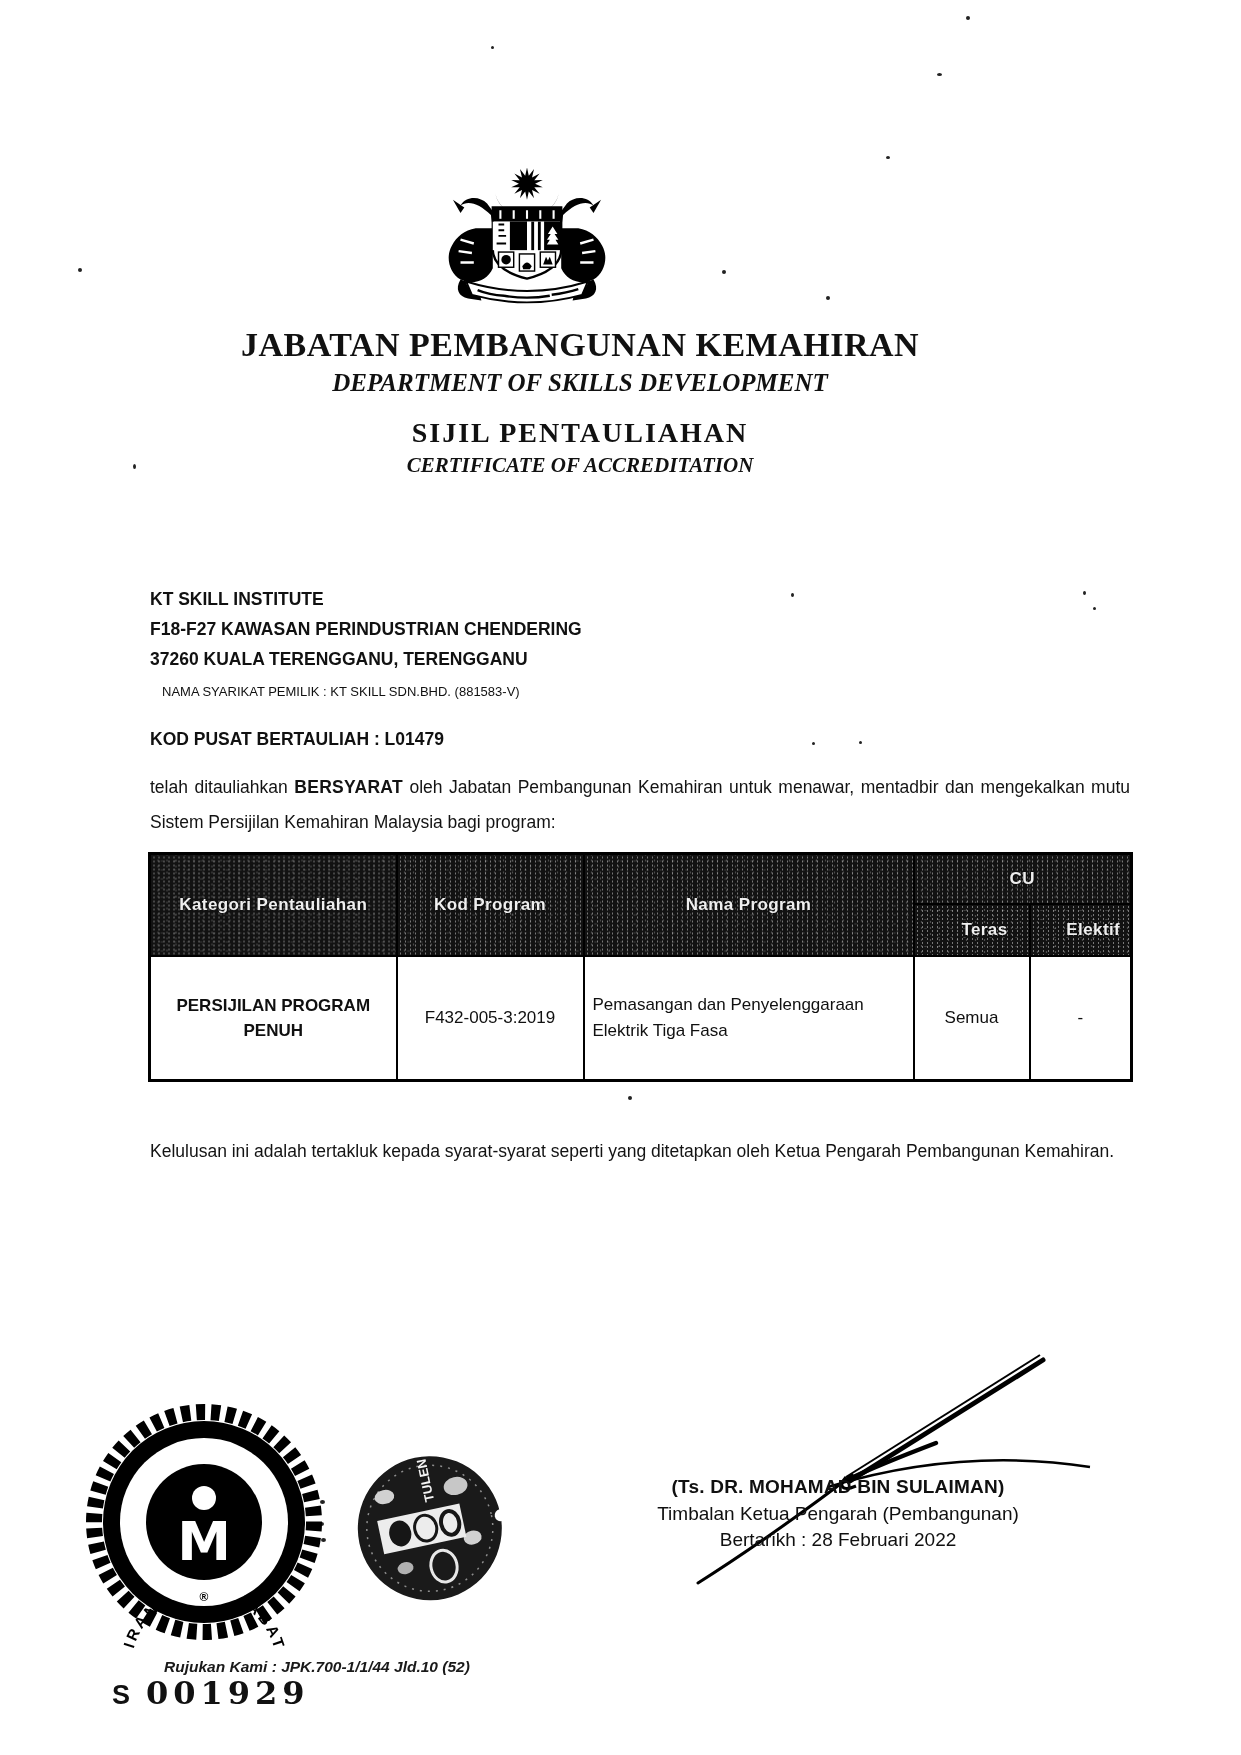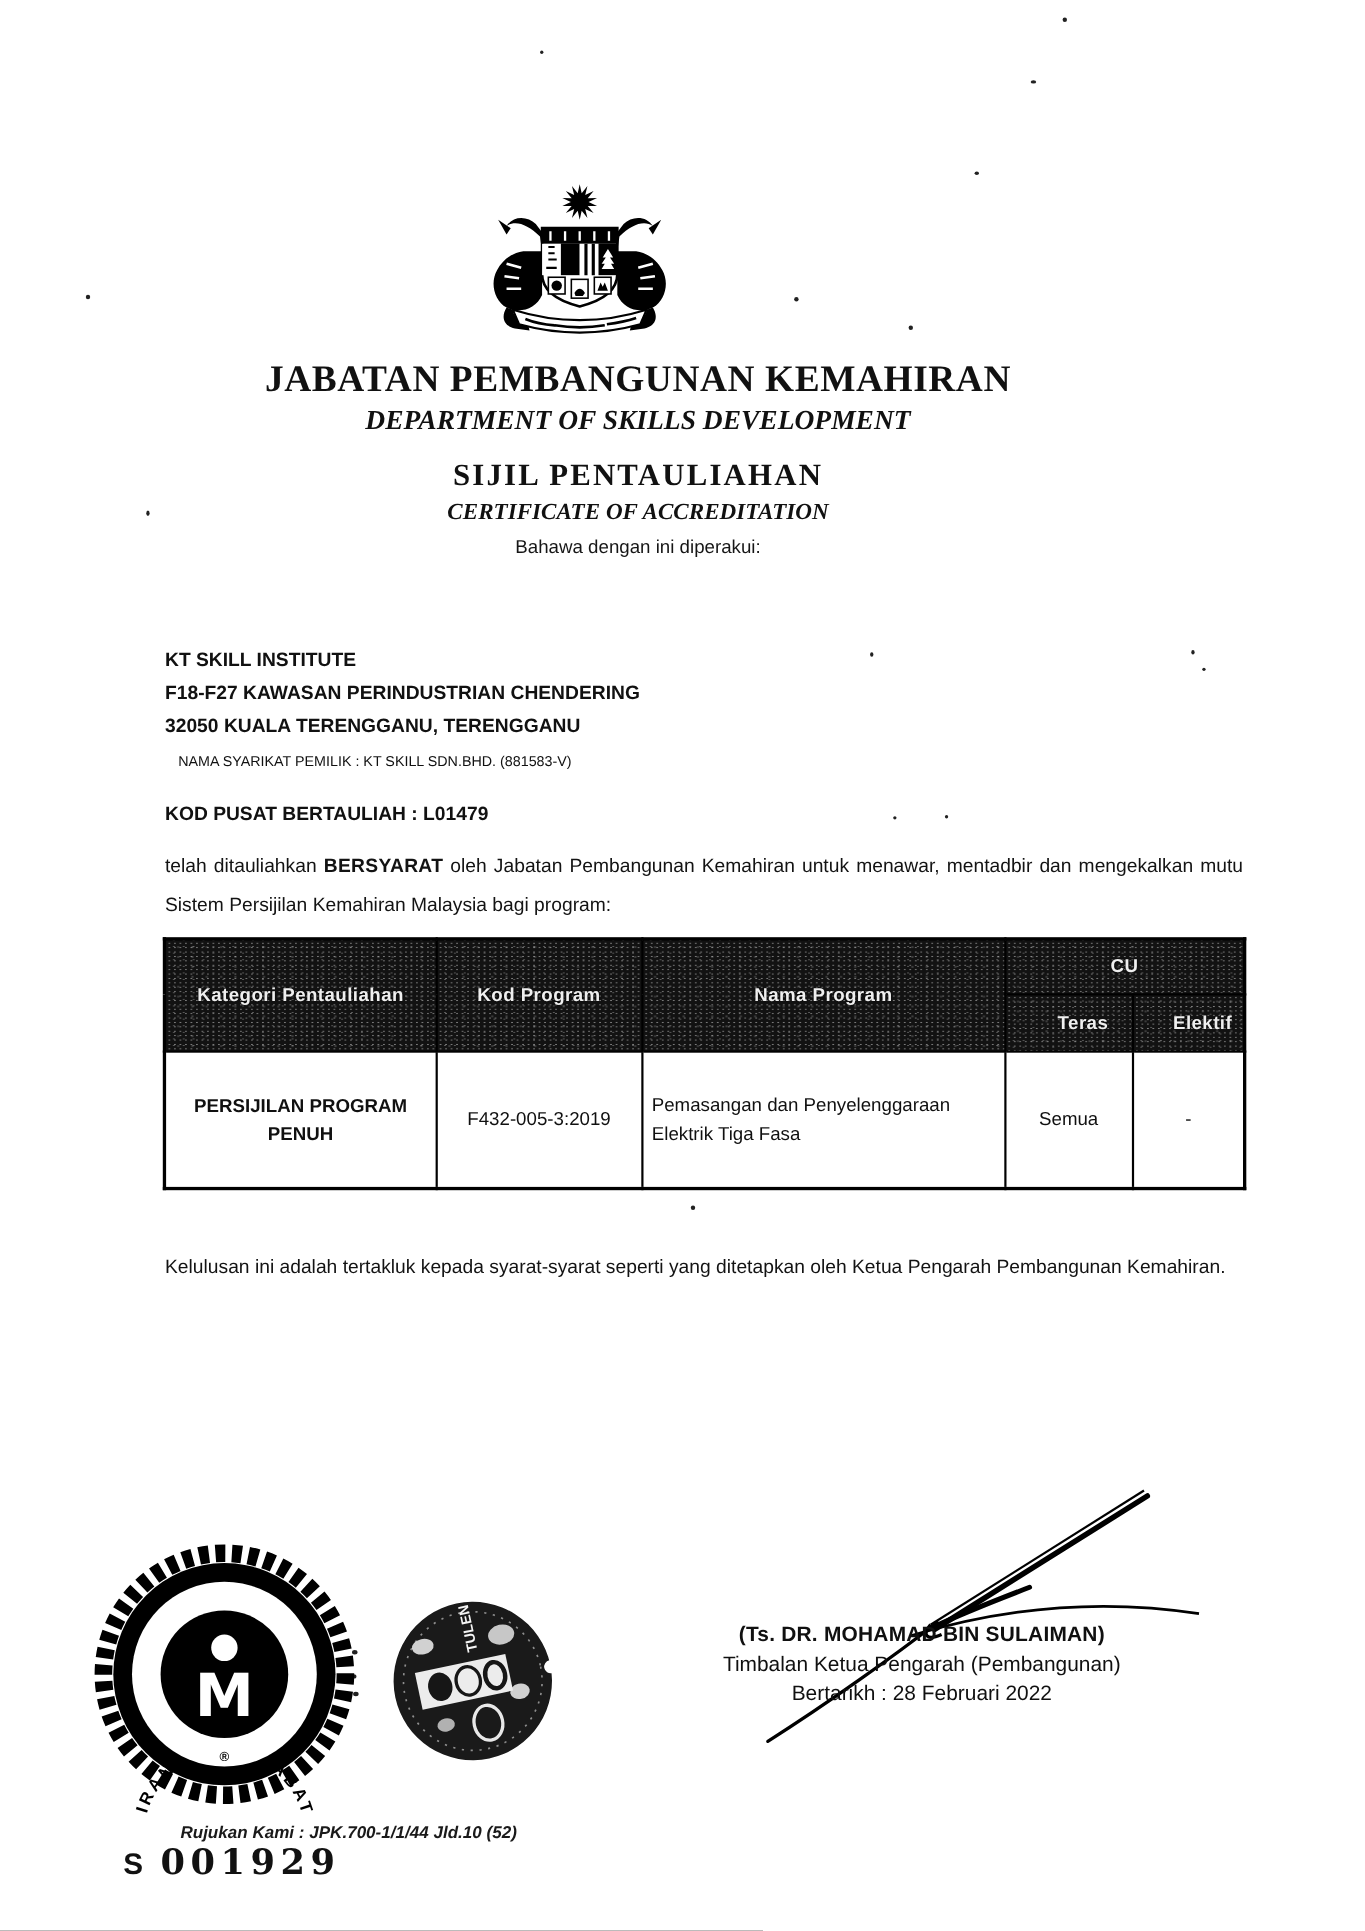--- a/index.html
+++ b/index.html
@@ -140,26 +140,25 @@
     <g>
       <path d="M36,130 Q100,150 164,130 L158,144 Q100,160 42,144 Z" fill="#fff" stroke="#000" stroke-width="2"></path>
       <path d="M48,139 q12,5 28,6 M76,145 q24,4 48,0 M126,144 q16,-2 28,-6" stroke="#000" stroke-width="2.5" fill="none"></path>
     </g>
   </svg>
 
   <div class="abs head-col t-dept-my">JABATAN PEMBANGUNAN KEMAHIRAN</div>
   <div class="abs head-col t-dept-en">DEPARTMENT OF SKILLS DEVELOPMENT</div>
   <div class="abs head-col t-title-my">SIJIL PENTAULIAHAN</div>
   <div class="abs head-col t-title-en">CERTIFICATE OF ACCREDITATION</div>
-  <div class="abs head-col t-intro">Bahawa dengan ini diperakui:</div>
 
   <div class="abs blk recipient">
     <div>KT SKILL INSTITUTE</div>
     <div>F18-F27 KAWASAN PERINDUSTRIAN CHENDERING</div>
-    <div>32050 KUALA TERENGGANU, TERENGGANU</div>
+    <div>37260 KUALA TERENGGANU, TERENGGANU</div>
   </div>
   <div class="abs blk owner">NAMA SYARIKAT PEMILIK : KT SKILL SDN.BHD. (881583-V)</div>
   <div class="abs blk code">KOD PUSAT BERTAULIAH : L01479</div>
 
   <div class="abs blk statement"><span>telah ditauliahkan </span><b>BERSYARAT</b><span> oleh Jabatan Pembangunan Kemahiran untuk menawar, mentadbir dan mengekalkan mutu Sistem Persijilan Kemahiran Malaysia bagi program:</span></div>
 
   <table class="prog">
     <colgroup>
       <col style="width:247px">
         <col style="width:187px">

